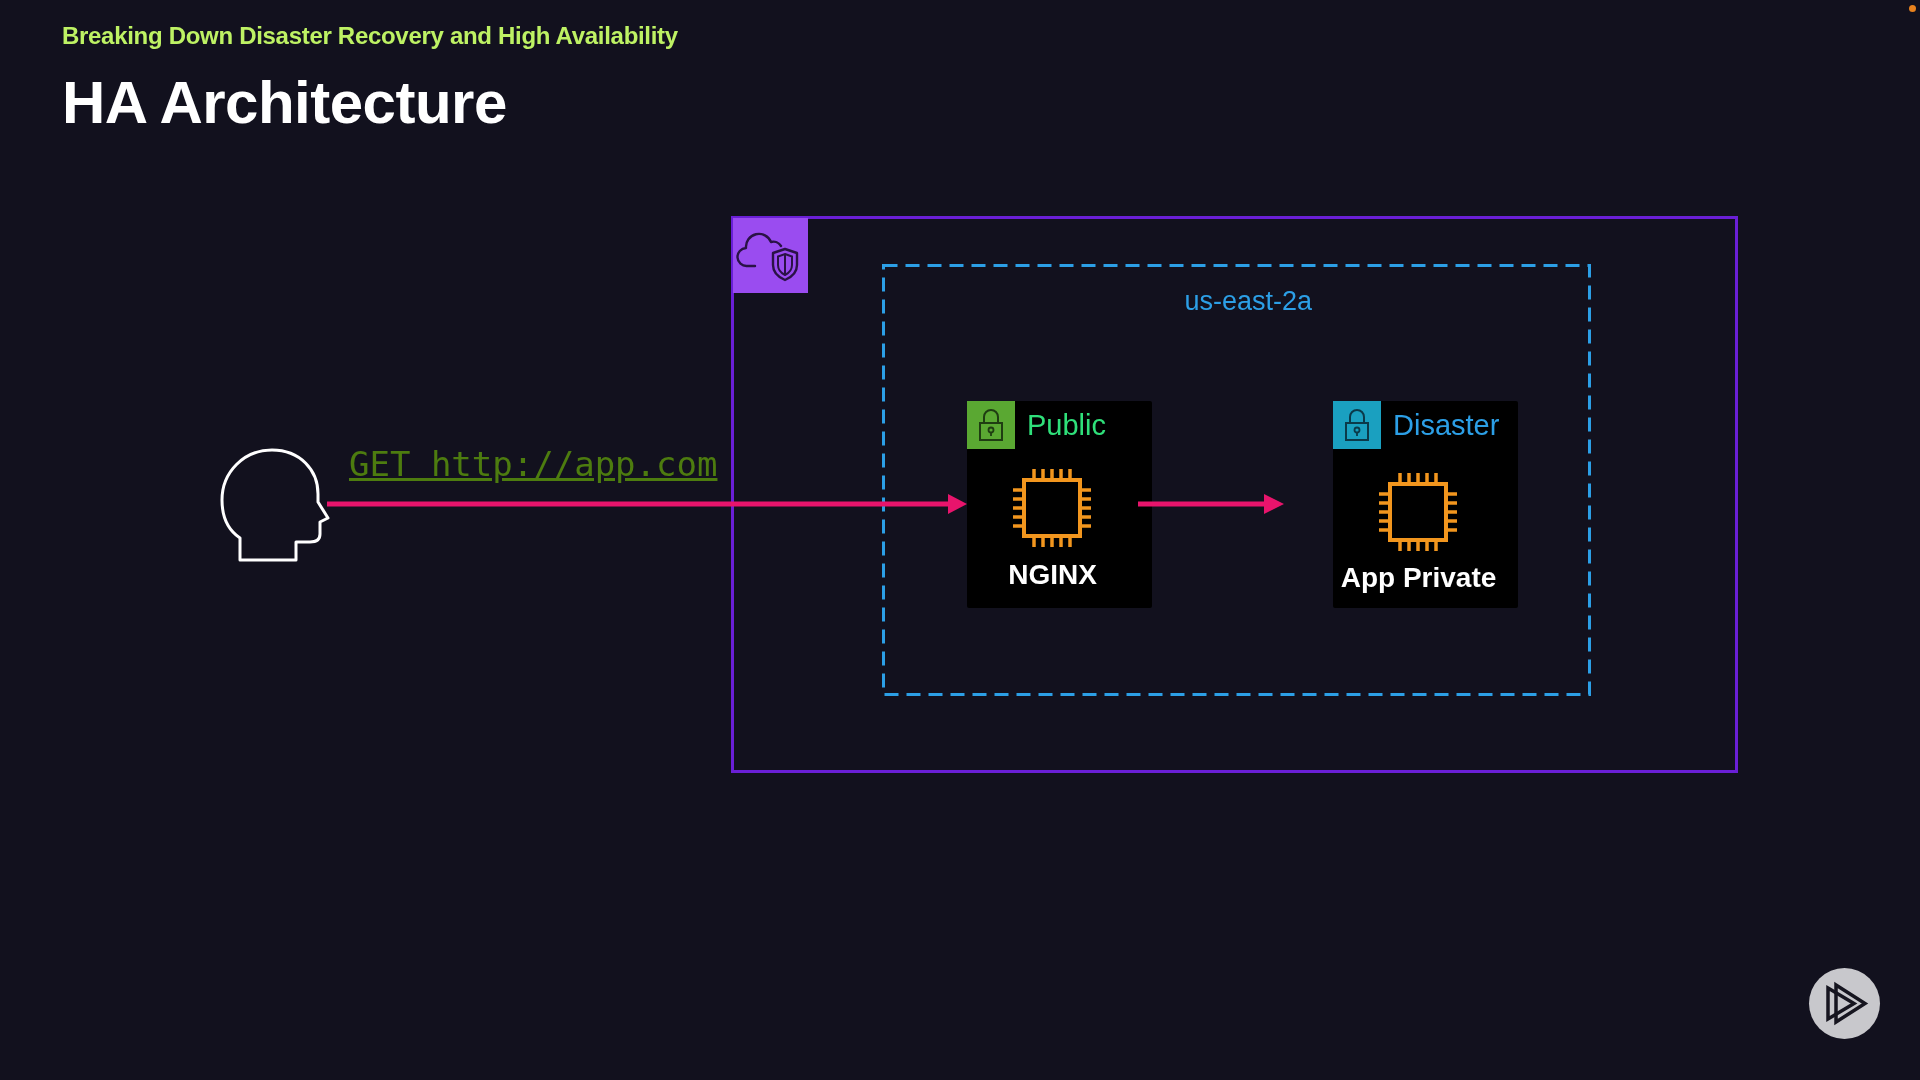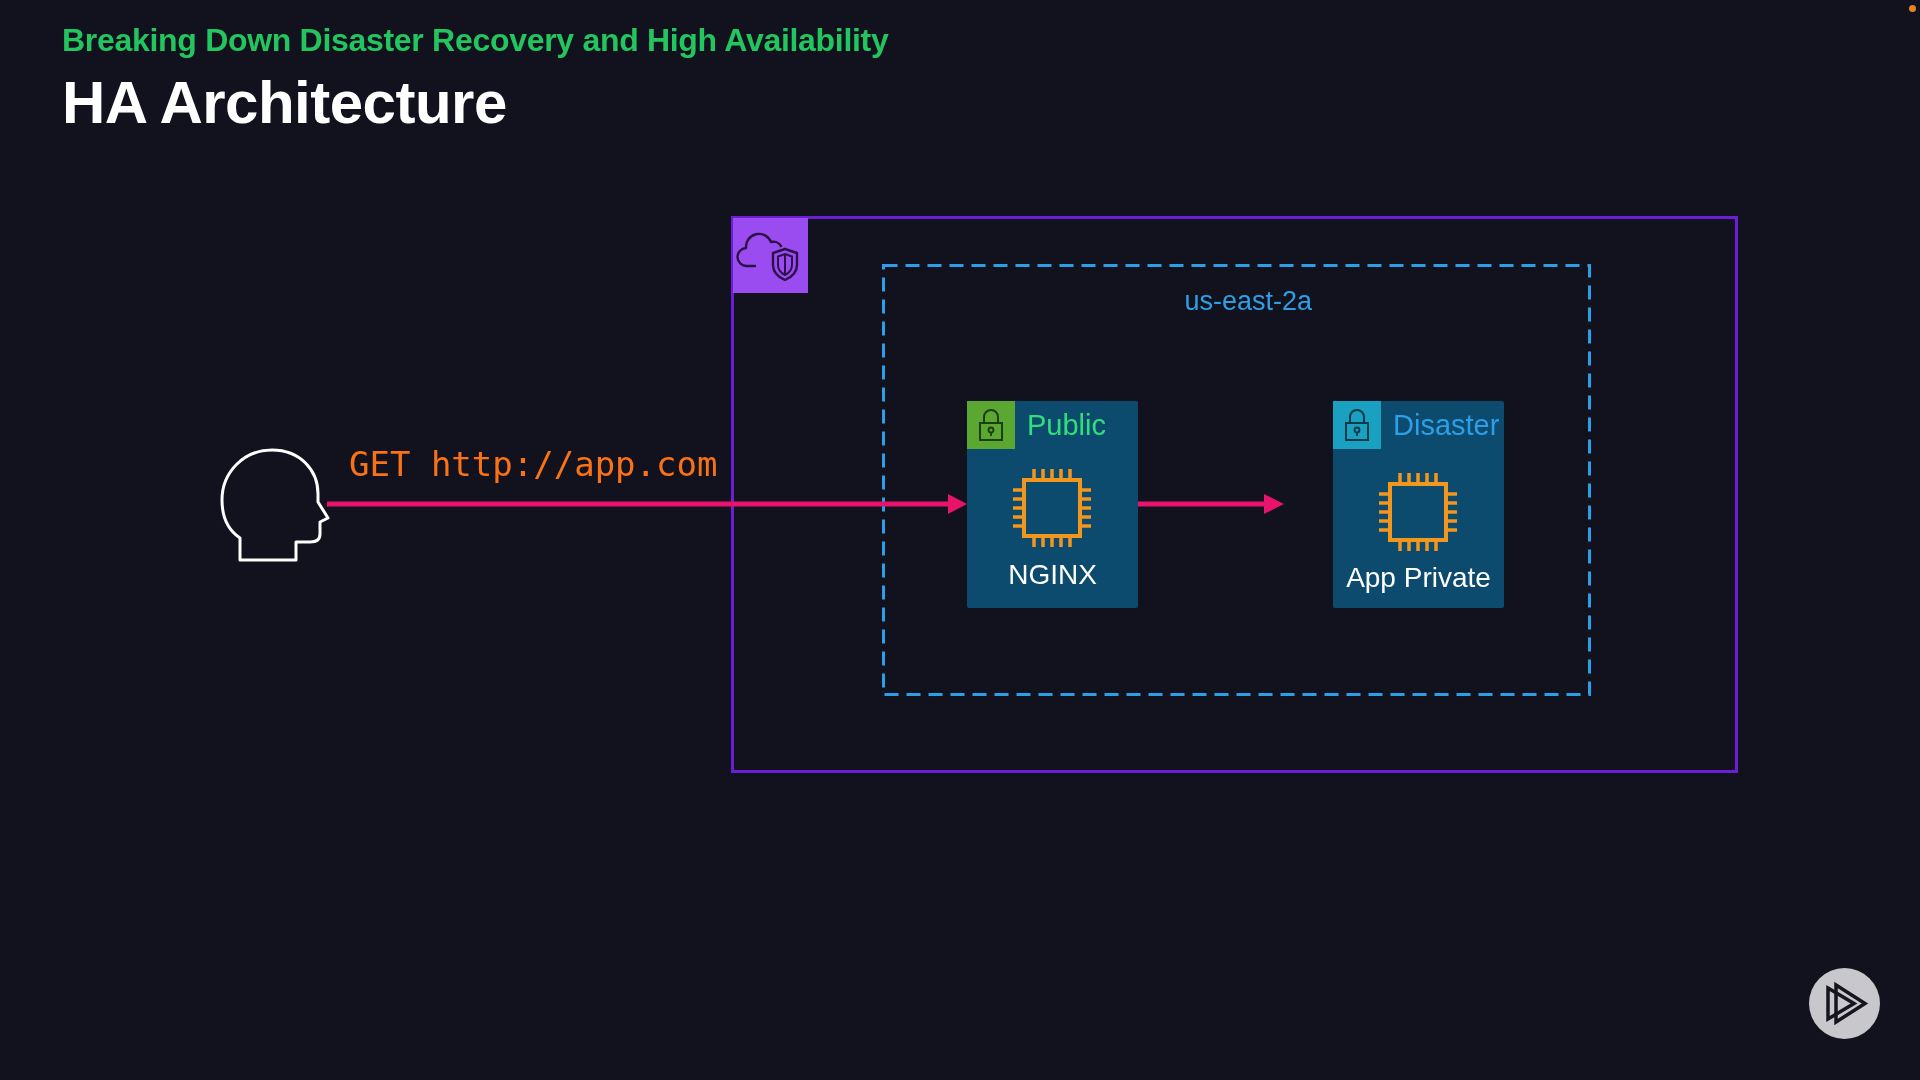--- a/index.html
+++ b/index.html
@@ -1,32 +1,32 @@
 <!DOCTYPE html>
 <html><head>
 <meta charset="utf-8">
 <style>
   html, body { margin:0; padding:0; }
   body { width:1920px; height:1080px; background:#12111e; position:relative; overflow:hidden; font-family:"Liberation Sans", sans-serif; }
   .abs { position:absolute; }
-  #subtitle { left:62px; top:22px; font-size:32px; font-weight:bold; color:#22c55e; white-space:nowrap; letter-spacing:-0.3px; }
+  #subtitle { left:62px; top:22px; font-size:24px; font-weight:bold; color:#bef264; white-space:nowrap; letter-spacing:-0.3px; }
   #title { left:62px; top:68px; font-size:60px; font-weight:bold; color:#ffffff; white-space:nowrap; letter-spacing:-0.5px; }
   #corner-dot { left:1909px; top:5px; width:7px; height:7px; border-radius:50%; background:#e8821e; }
   #vpc-box { left:731px; top:216px; width:1007px; height:557px; border:3px solid #6a1fd6; box-sizing:border-box; }
   #vpc-icon { left:733px; top:218px; width:75px; height:75px; background:#9a4cf0; }
   #az-box { left:882px; top:264px; width:709px; height:432px; }
   #az-label { left:1040px; top:286px; width:272px; text-align:right; font-size:27px; color:#2c9fe6; }
-  .card { width:171px; height:207px; background:#0c4a6e; border-radius:2px; }
+  .card { width:171px; height:207px; background:#000000; border-radius:2px;padding-left:14px; }
   #card-public { left:967px; top:401px; }
   #card-private { left:1333px; top:401px; }
   .lock-sq { position:absolute; left:0; top:0; width:48px; height:48px; }
   .card-tag { position:absolute; left:60px; top:8px; font-size:29px; white-space:nowrap; }
   .chip { position:absolute; left:40px; top:62px; width:90px; height:90px; }
-  .card-name { position:absolute; left:0; width:171px; text-align:center; font-size:28px; font-weight:normal; color:#ffffff; white-space:nowrap; }
-  #get-text { left:349px; top:444px; font-family:"DejaVu Sans Mono", monospace; font-size:34px; color:#f97316; white-space:nowrap; }
+  .card-name { position:absolute; left:0; width:171px; text-align:center; font-size:28px; font-weight:bold; color:#ffffff; white-space:nowrap; }
+  #get-text { left:349px; top:444px; font-family:"DejaVu Sans Mono", monospace; font-size:34px; color:#4d7c0f; white-space:nowrap;text-decoration:underline; }
   #head-icon { left:218px; top:444px; width:115px; height:122px; }
   #arrows { left:0; top:0; width:1920px; height:1080px; pointer-events:none; }
   #logo { left:1809px; top:968px; width:71px; height:71px; border-radius:50%; background:#c8c8cc; }
 </style>
 </head>
 <body>
 
 <div id="subtitle" class="abs">Breaking Down Disaster Recovery and High Availability</div>
 <div id="title" class="abs">HA Architecture</div>
 <div id="corner-dot" class="abs"></div>

